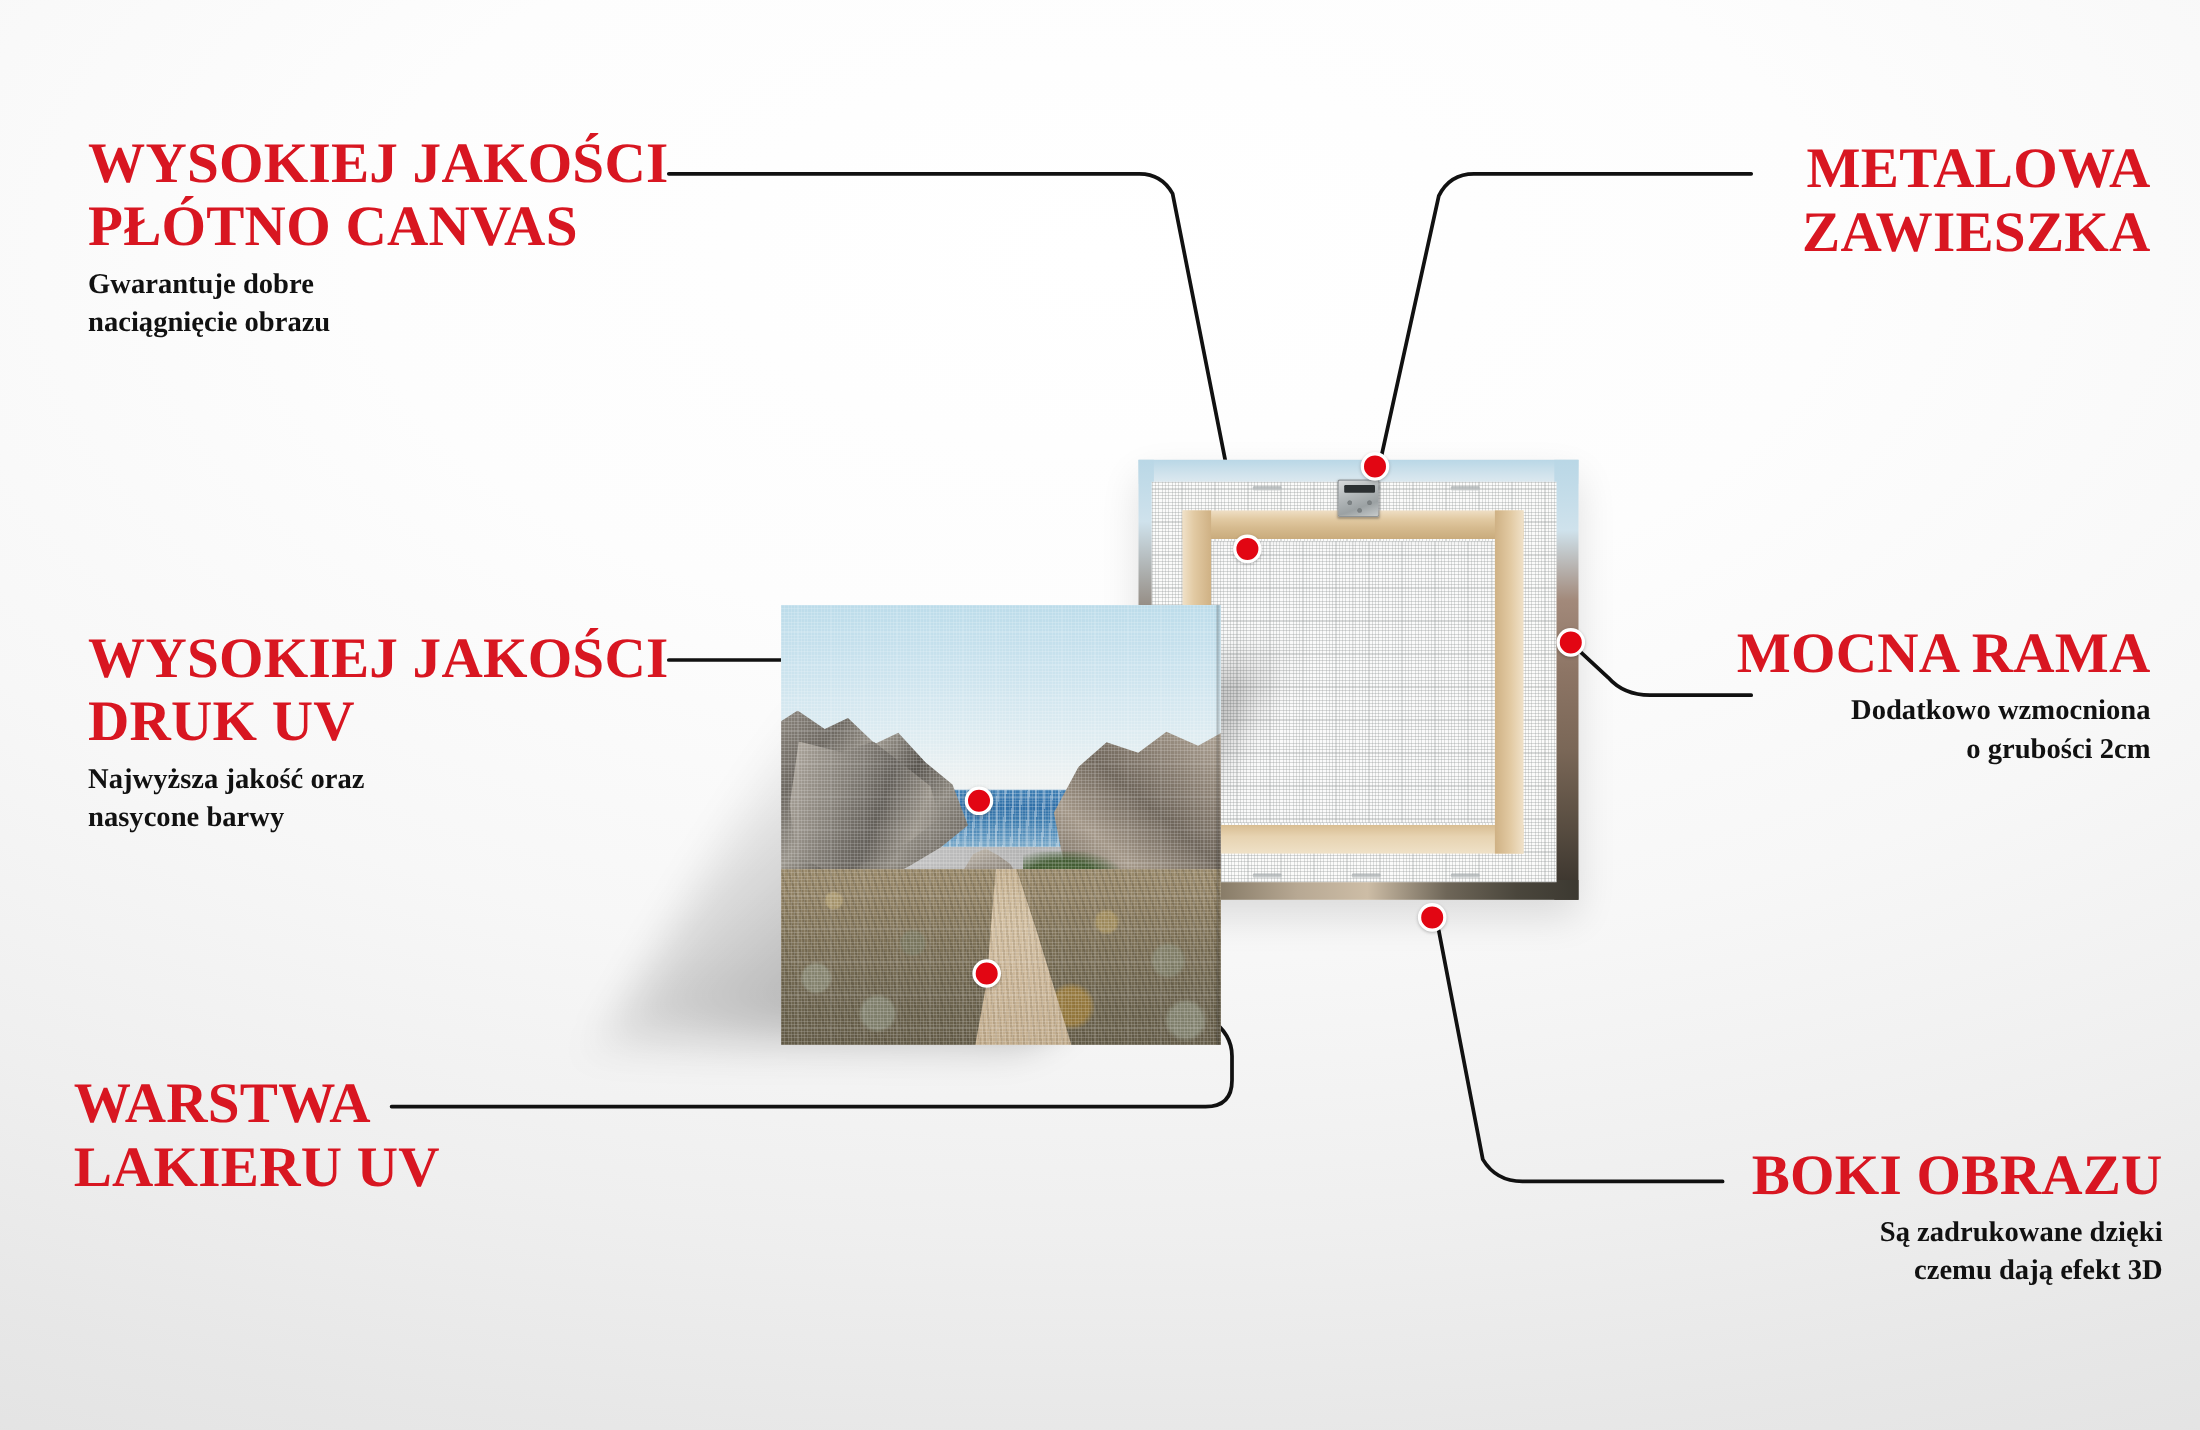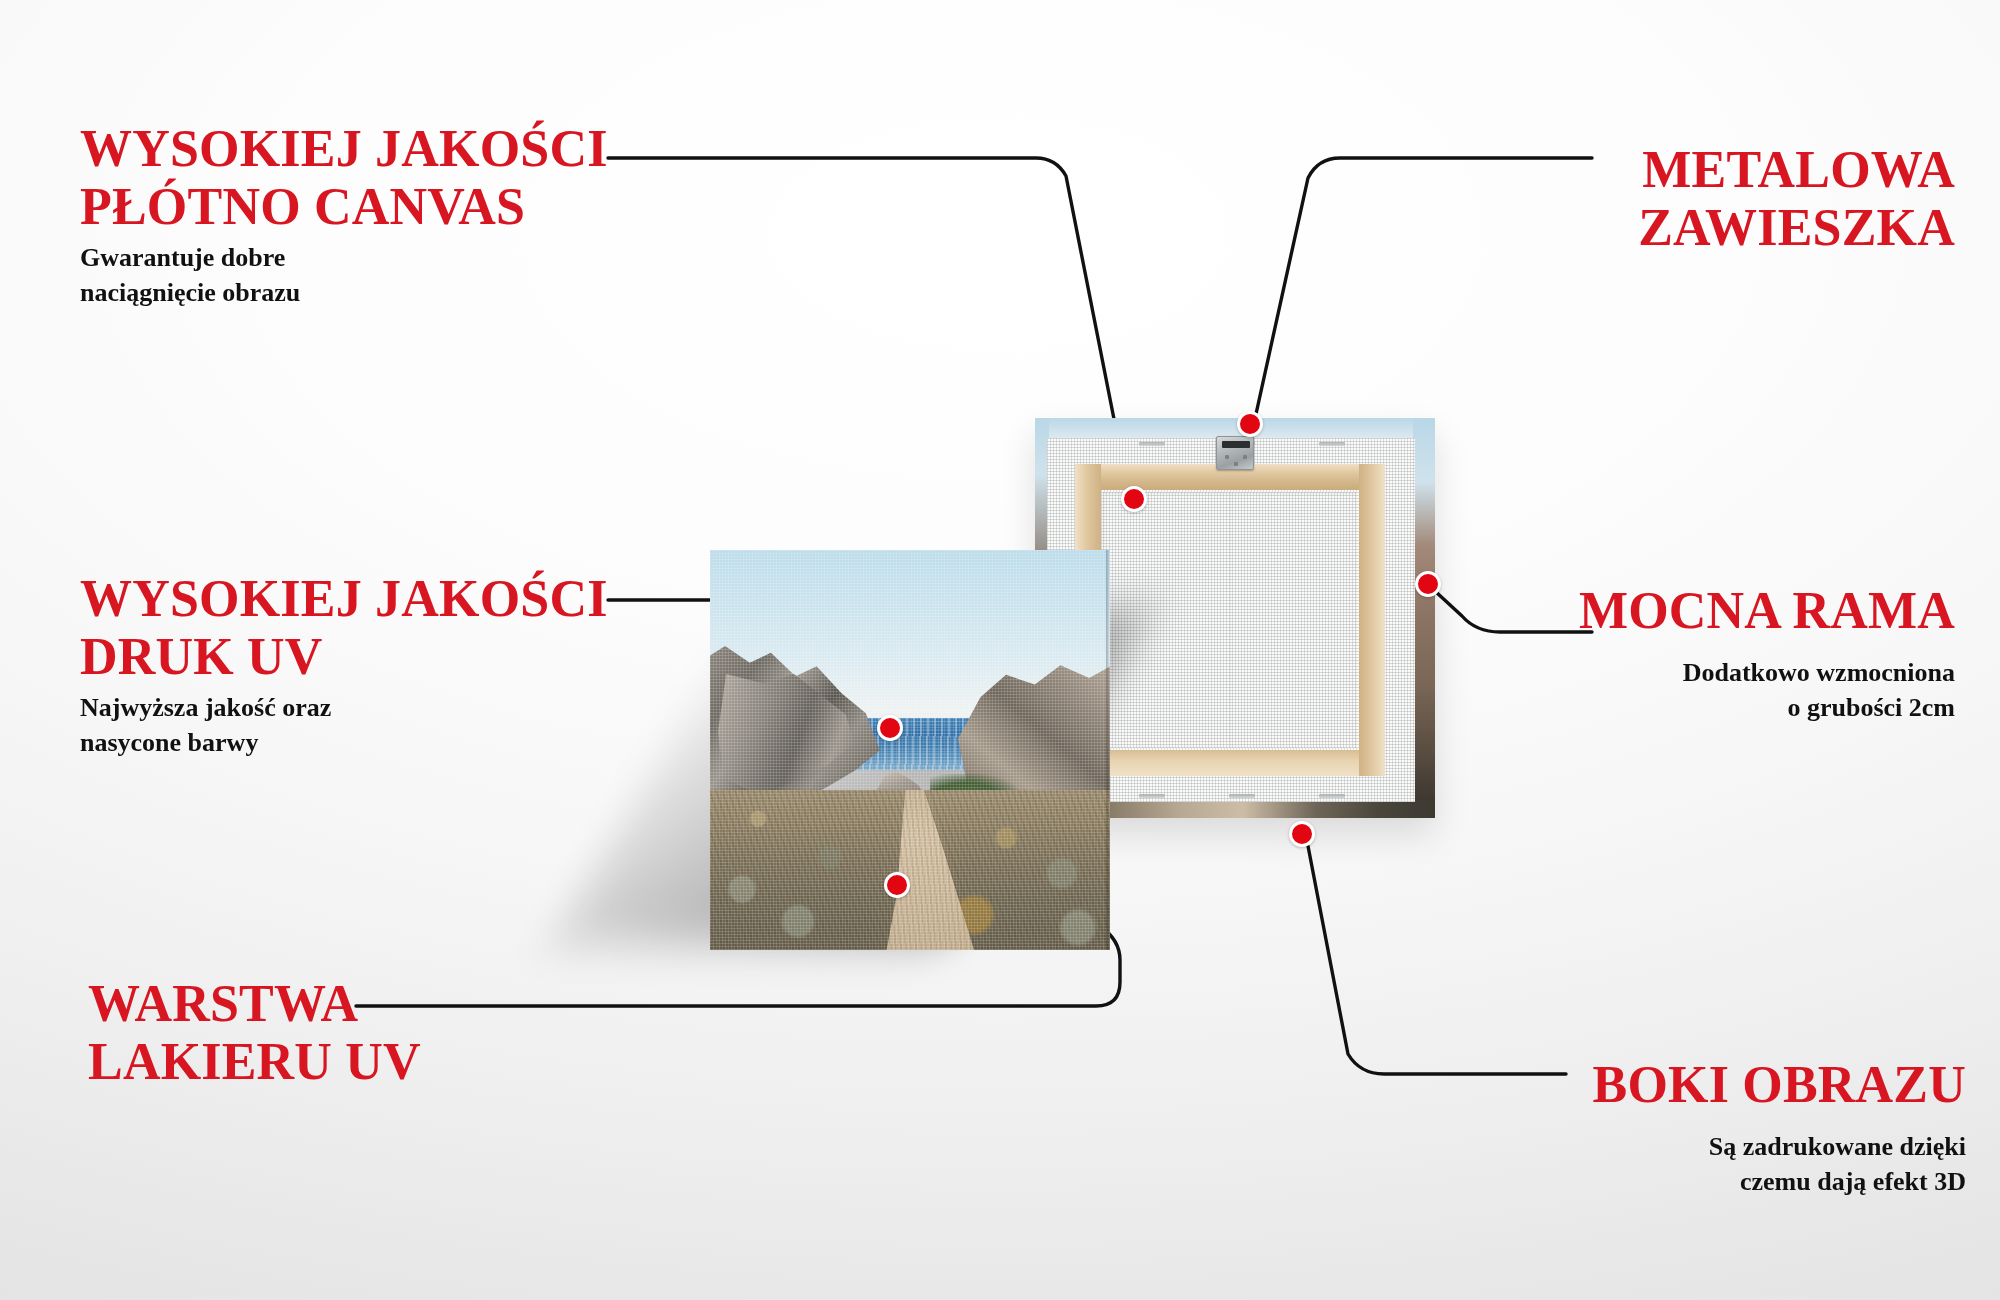--- a/index.html
+++ b/index.html
@@ -30,25 +30,25 @@
   }
   .callout .desc{
     color:#111111;
     font-weight:700;
     font-size:26px;
     line-height:1.33;
     margin-top:5px;
     white-space:pre-line;
   }
   .left  .title,.left  .desc{ text-align:left; }
-  .right .title,.right .desc{ text-align:right;margin-top:16px; }
+  .right .title,.right .desc{ text-align:right; }
 
   #c-canvas { left:80px;  top:120px;  width:560px; }
   #c-print  { left:80px;  top:570px;  width:560px; }
-  #c-varnish{ left:88px;  top:975px;  width:560px; }
+  #c-varnish{ left:67px;  top:975px;  width:560px; }
   #c-hanger { right:45px; top:125px;  width:560px; }
   #c-frame  { right:45px; top:566px;  width:560px; }
   #c-sides  { right:34px; top:1040px; width:560px; }
 
   
   #lines{ position:absolute; inset:0; width:2000px; height:1300px; pointer-events:none; }
   #lines path{ fill:none; stroke:#111111; stroke-width:3.4; stroke-linecap:round; stroke-linejoin:round; }
 
   
   .product{ position:absolute; }

